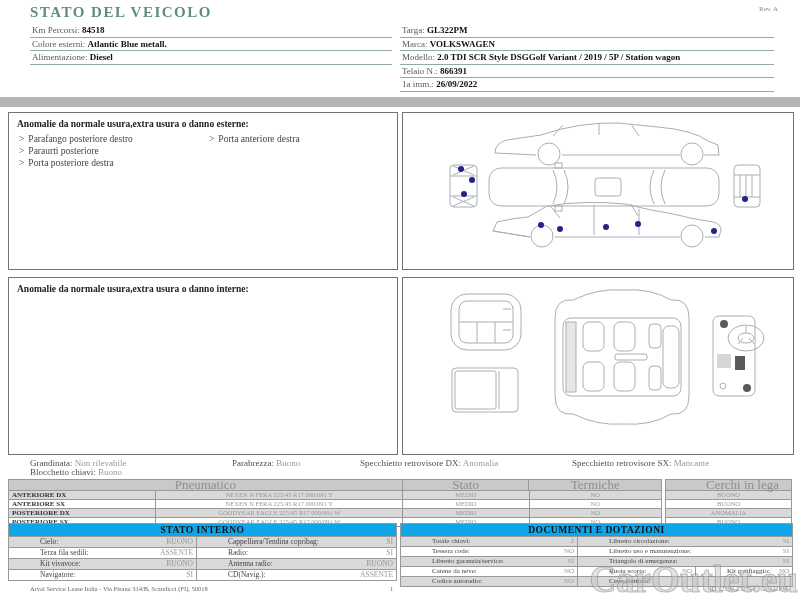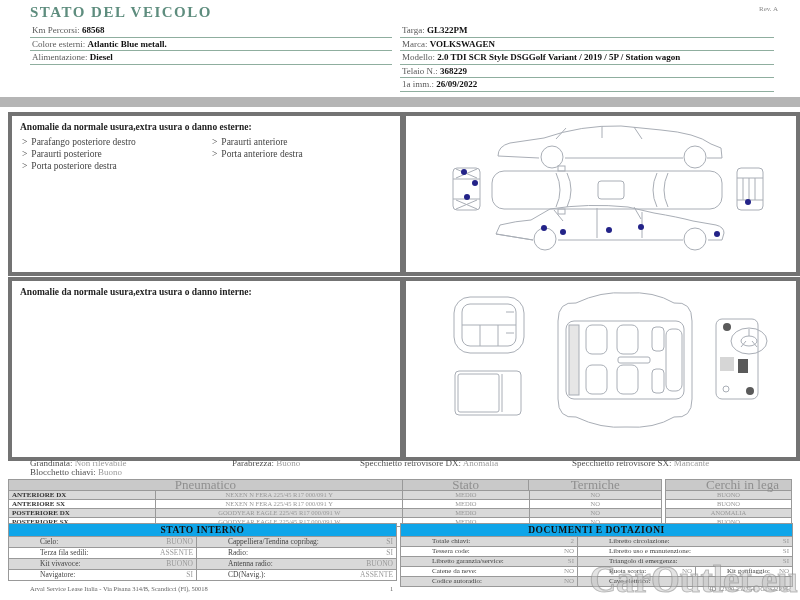--- a/index.html
+++ b/index.html
@@ -13,21 +13,21 @@
   .info{font-size:9px;}
   .info-left{left:30px;top:24px;width:362px;}
   .info-right{left:400px;top:24px;width:374px;}
   .irow{border-bottom:1px solid #8fae9f;padding:1px 0 1px 2px;min-height:10px;line-height:10.5px;}
   .ilabel{color:#5a5a5a;}
   .ival{color:#111;font-weight:bold;}
 
   .graybar{left:0;top:97px;width:800px;height:10px;background:#b5b5b5;}
 
   
-  .box{border:4px solid #737373;background:#fff;}
+  .box{border:1px solid #737373;background:#fff;}
   .box-ext-left{left:8px;top:112px;width:388px;height:156px;}
   .box-ext-right{left:402px;top:112px;width:390px;height:156px;}
   .box-int-left{left:8px;top:277px;width:388px;height:176px;}
   .box-int-right{left:402px;top:277px;width:390px;height:176px;}
   .box-title{font-size:9.5px;font-weight:bold;color:#222;padding:6px 0 4px 8px;}
   .alist{display:flex;padding-left:10px;font-size:9.5px;color:#444;}
   .acol1{width:190px;}
   .acol2{width:180px;}
   .aitem{line-height:12px;}
   .bl{margin-right:4px;color:#444;}
@@ -87,21 +87,21 @@
 <body>
 
 <div class="page">
 
   <div class="abs title">STATO DEL VEICOLO</div>
   <div class="abs rev">Rev. A</div>
 
   <div class="abs info info-left">
     <div class="irow">
       <span class="ilabel">Km Percorsi:</span>
-      <span class="ival">68568</span>
+      <span class="ival">84518</span>
     </div>
     <div class="irow">
       <span class="ilabel">Colore esterni:</span>
       <span class="ival">Atlantic Blue metall.</span>
     </div>
     <div class="irow">
       <span class="ilabel">Alimentazione:</span>
       <span class="ival">Diesel</span>
     </div>
   </div>
@@ -114,40 +114,39 @@
     <div class="irow">
       <span class="ilabel">Marca:</span>
       <span class="ival">VOLKSWAGEN</span>
     </div>
     <div class="irow">
       <span class="ilabel">Modello:</span>
       <span class="ival">2.0 TDI SCR Style DSGGolf Variant / 2019 / 5P / Station wagon</span>
     </div>
     <div class="irow">
       <span class="ilabel">Telaio N.:</span>
-      <span class="ival">368229</span>
+      <span class="ival">866391</span>
     </div>
     <div class="irow">
       <span class="ilabel">1a imm.:</span>
       <span class="ival">26/09/2022</span>
     </div>
   </div>
 
   <div class="abs graybar"></div>
 
   <div class="abs box box-ext-left">
     <div class="box-title">Anomalie da normale usura,extra usura o danno esterne:</div>
     <div class="alist">
       <div class="acol1">
         <div class="aitem"><span class="bl">&gt;</span><span>Parafango posteriore destro</span></div>
         <div class="aitem"><span class="bl">&gt;</span><span>Paraurti posteriore</span></div>
         <div class="aitem"><span class="bl">&gt;</span><span>Porta posteriore destra</span></div>
       </div>
       <div class="acol2">
-        <div class="aitem"><span class="bl">&gt;</span><span>Paraurti anteriore</span></div>
         <div class="aitem"><span class="bl">&gt;</span><span>Porta anteriore destra</span></div>
       </div>
     </div>
   </div>
 
   <div class="abs box box-ext-right">
     <svg width="388" height="154" viewBox="0 0 388 154">
       <g class="sketch">
 
         <rect x="47" y="52" width="27" height="42" rx="4"></rect>

